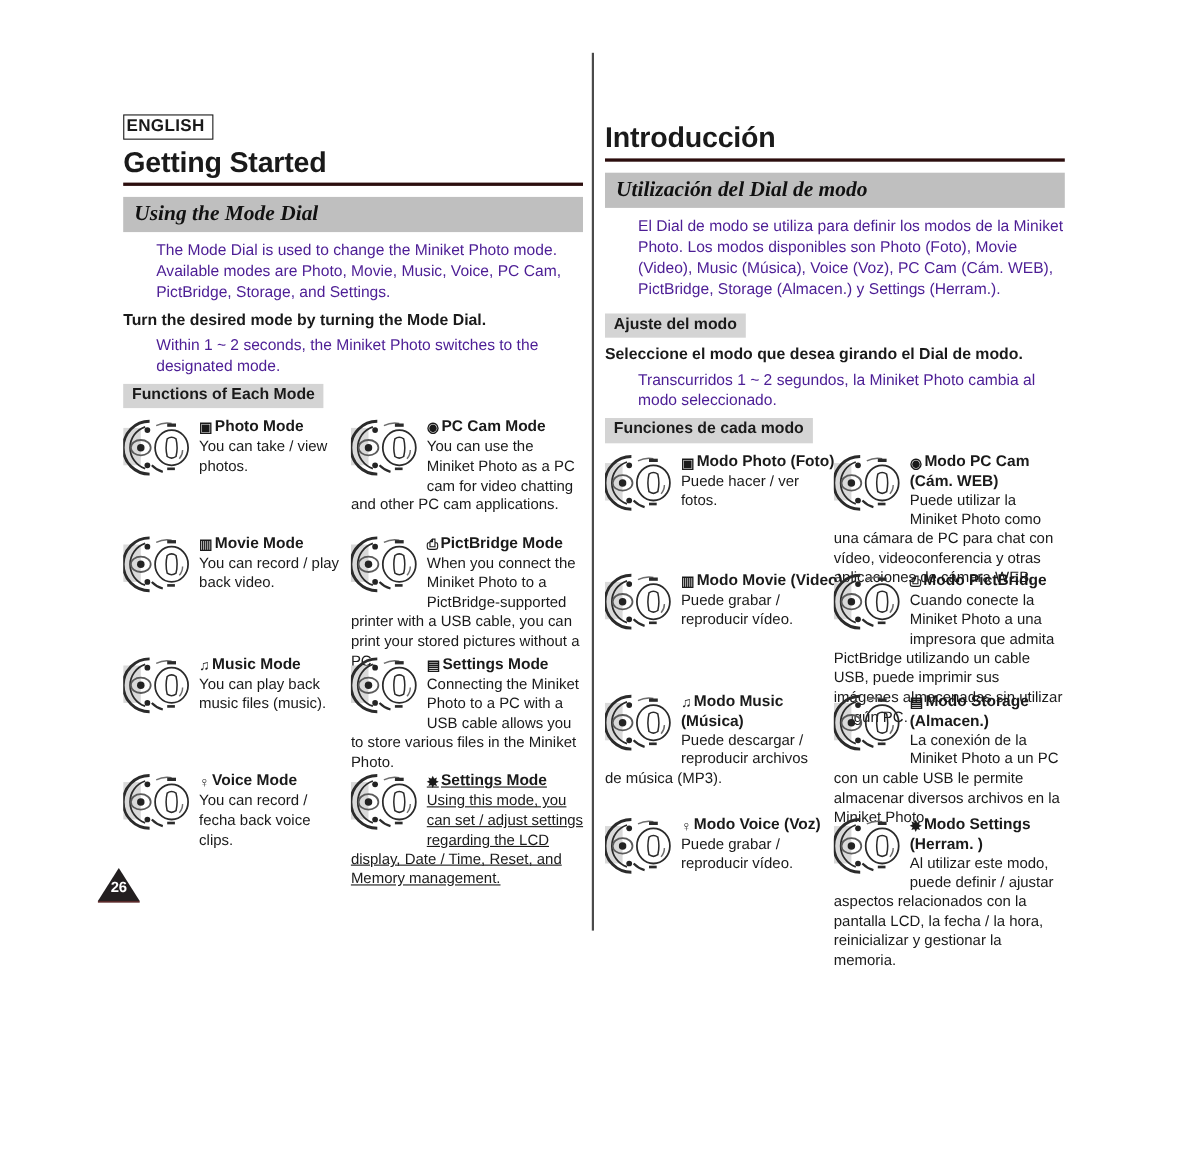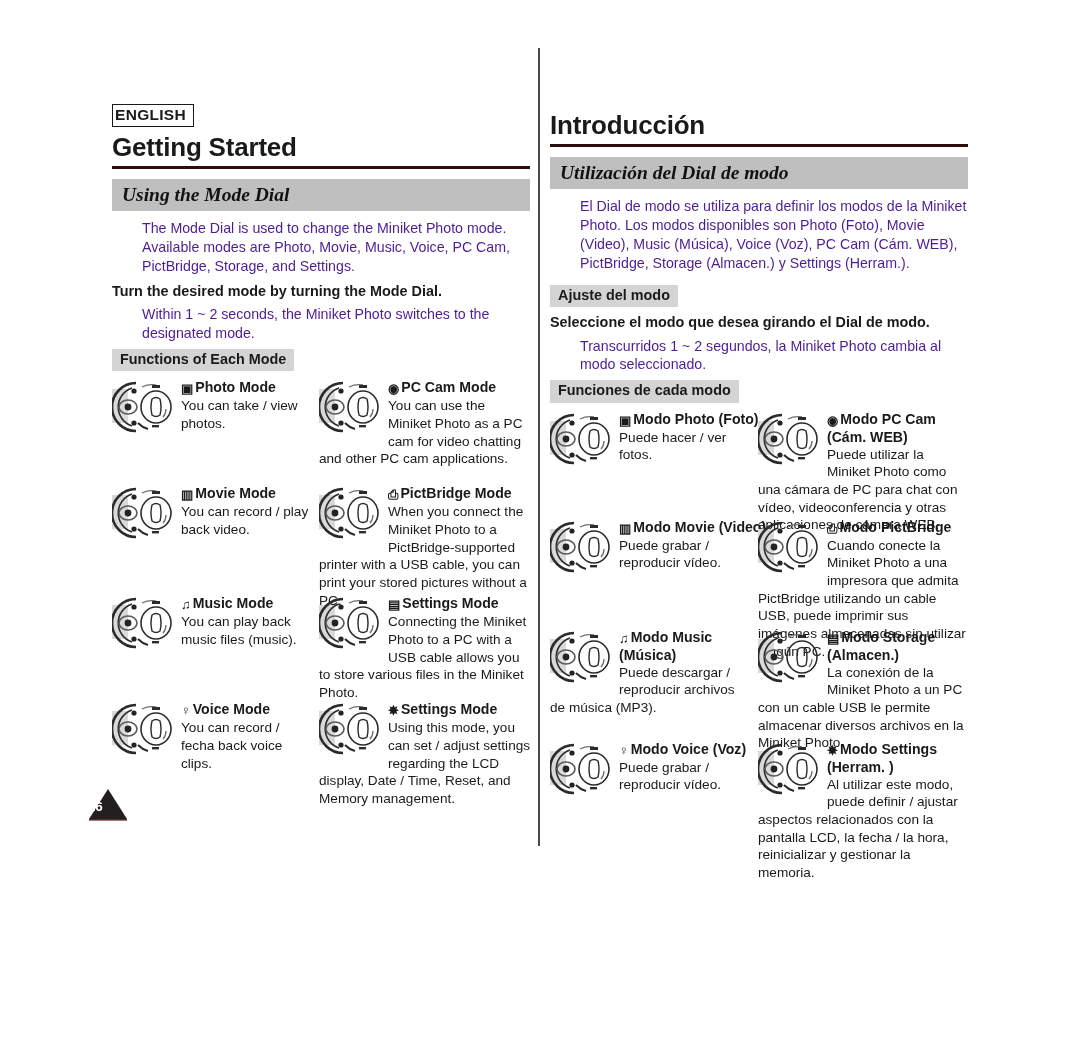--- a/index.html
+++ b/index.html
@@ -164,21 +164,21 @@
   
   .page-badge {
     position: absolute;
     left: 88px; top: 788px;
     width: 40px; height: 34px;
   }
   .page-badge .num {
     position: absolute;
     left: 0; top: 11px;
     width: 40px;
-    text-align: left;
+    text-align: center;
     font-size: 13.5px;
     font-weight: bold;
     color: #ffffff;
     letter-spacing: -0.2px;
   }
 </style>
 </head>
 <body>
 
 <div class="page">
@@ -365,21 +365,21 @@
     <path d="M40 20 q4 -3 8 0 q2 8 0 16 q-4 3 -8 0 q-2 -8 0 -16 z" fill="none" stroke="#2b2b2b" stroke-width="1.4"></path>
     <rect x="40" y="6" width="8" height="3" fill="#2b2b2b"></rect>
     <rect x="40" y="46" width="7" height="2.4" fill="#2b2b2b"></rect>
     <path d="M54 30 a12 12 0 0 1 -3 8" fill="none" stroke="#6e6e6e" stroke-width="1.3"></path>
   </svg>
               </div>
               <div class="mode-heading"><span class="mi">♀</span><span>Voice Mode</span></div>
               <div class="mode-desc">You can record / fecha back voice clips.</div>
             </div>
           </div>
-          <div class="mode-cell right" style="width: 212px;">
+          <div class="mode-cell right" style="width: 212px; text-decoration: underline;">
             <div class="mode-inner clearfix">
               <div class="dial">
                 <svg width="64" height="56" viewBox="0 0 64 56">
     <rect x="0" y="10" width="16" height="34" fill="#d9d9d9"></rect>
     <path d="M24 4 A24 24 0 0 0 24 52" fill="none" stroke="#2b2b2b" stroke-width="2.6"></path>
     <path d="M20 9 A20 20 0 0 0 20 47" fill="none" stroke="#2b2b2b" stroke-width="1.6"></path>
     <path d="M30 8 A22 22 0 0 1 44 6" fill="none" stroke="#6e6e6e" stroke-width="1.3"></path>
     <ellipse cx="16" cy="28" rx="9" ry="7" fill="none" stroke="#5a5a5a" stroke-width="1.6"></ellipse>
     <circle cx="16" cy="28" r="3.4" fill="#232323"></circle>
     <circle cx="22" cy="12" r="2.6" fill="#232323"></circle>

